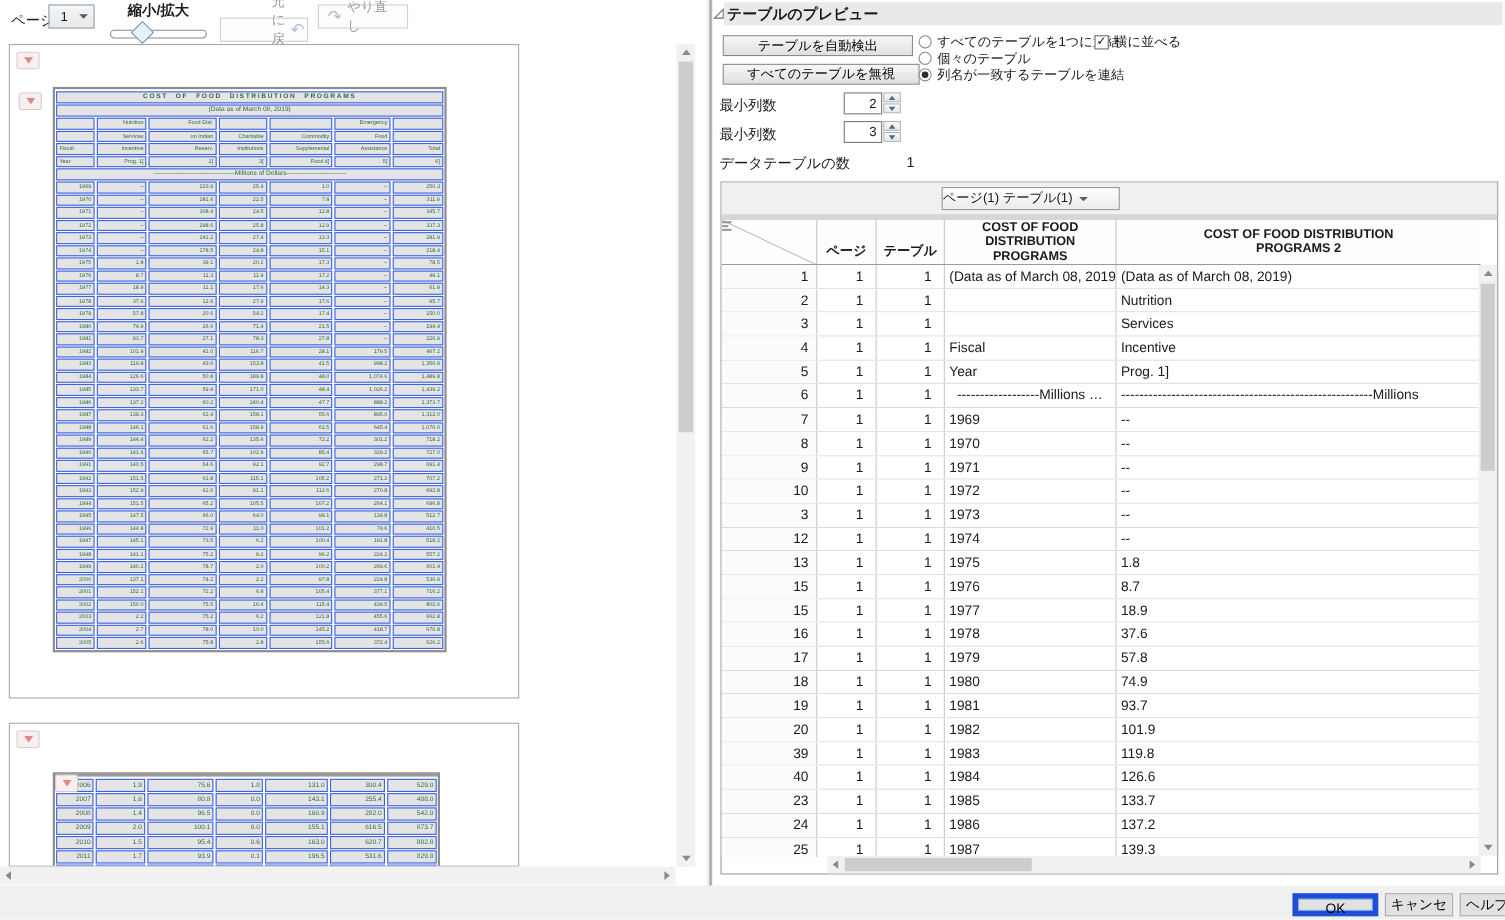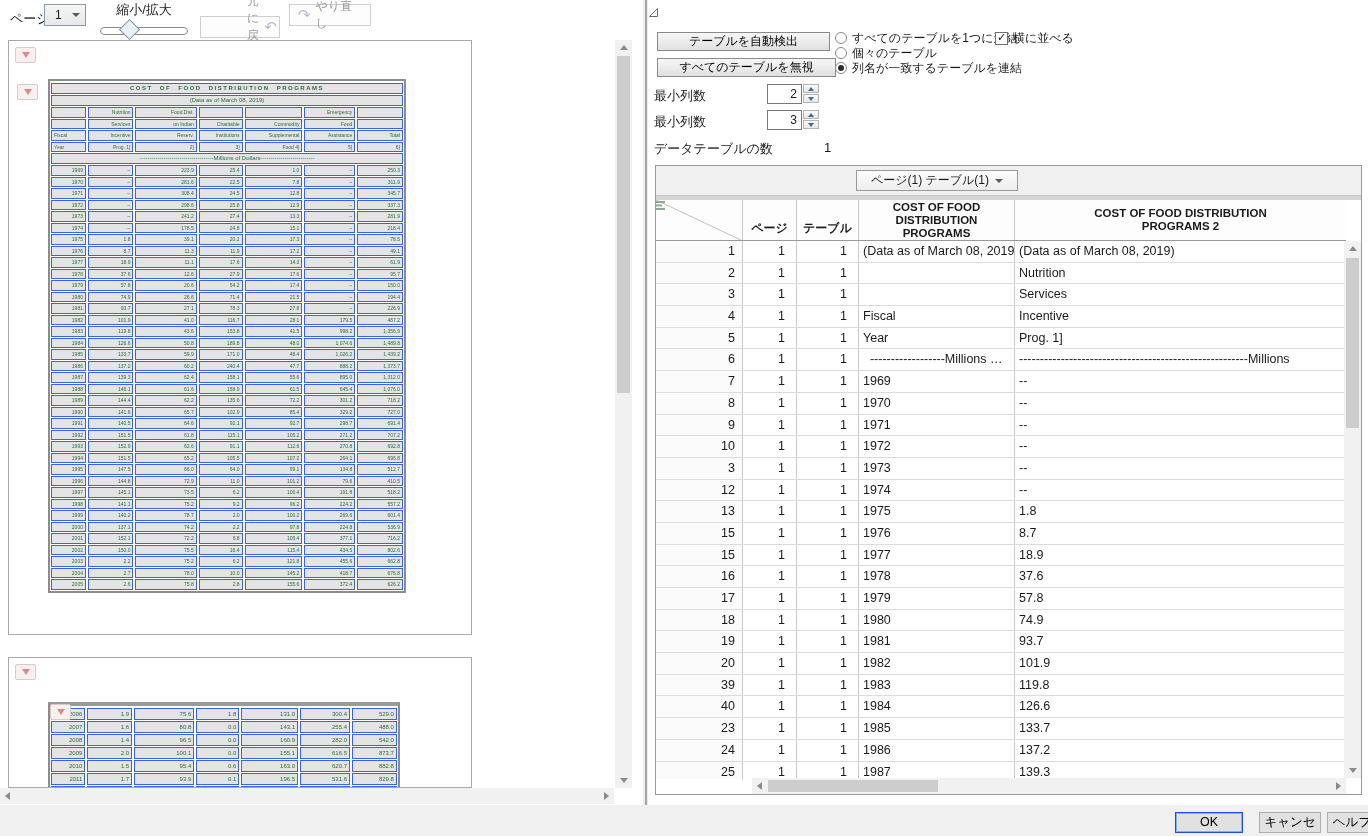--- a/index.html
+++ b/index.html
@@ -121,21 +121,21 @@
   .spin-tri-up{width:0;height:0;border-left:3px solid transparent;border-right:3px solid transparent;border-bottom:4px solid #4a6a8a;}
   .spin-tri-down{width:0;height:0;border-left:3px solid transparent;border-right:3px solid transparent;border-top:4px solid #4a6a8a;}
 
   
   #grid{left:7px;top:165px;width:707px;height:630px;box-sizing:border-box;border:1px solid #9a9a9a;background:#fff;}
   #grid-toolbar{position:absolute;left:0;top:0;width:100%;height:30px;background:#f0f0f0;border-bottom:1px solid #c6c6c6;box-sizing:border-box;}
   #grid-band{position:absolute;left:0;top:30px;width:100%;height:4px;background:#d6d6d6;}
   #table-selector{
     position:absolute;left:200px;top:4px;width:162px;height:21px;box-sizing:border-box;
     border:1px solid #9a9a9a;background:linear-gradient(#fdfdfd,#ececec);
-    font-size:12px;display:flex;align-items:center;justify-content:center;gap:6px;cursor:pointer;
+    font-size:12px;display:flex;align-items:center;justify-content:flex-start;gap:6px;cursor:pointer;
   }
   #grid-header{position:absolute;left:0;top:34px;width:690px;height:41px;display:flex;border-bottom:1px solid #9a9a9a;box-sizing:border-box;background:#fdfdfd;}
   .hcell{box-sizing:border-box;border-right:1px solid #c6c6c6;display:flex;align-items:flex-end;justify-content:center;font-weight:bold;font-size:12px;padding-bottom:3px;overflow:hidden;}
   .hcell.titlecol{align-items:center;text-align:center;font-size:11.5px;line-height:13px;white-space:pre-line;padding-bottom:0;}
   #corner-cell{position:relative;}
   #corner-cell svg{position:absolute;left:0;top:0;}
   #corner-icon{position:absolute;right:7px;top:15px;}
   .w-num{width:87px;flex:0 0 87px;}
   .w-page{width:54px;flex:0 0 54px;}
   .w-table{width:62px;flex:0 0 62px;}
@@ -149,36 +149,36 @@
   .gcell.c-t1,.gcell.c-t2{text-align:left;padding-left:4px;}
   #grid-vscroll{position:absolute;right:0;top:75px;width:17px;height:537px;background:#f1f1f1;}
   #grid-hscroll{position:absolute;left:96px;top:612px;width:594px;height:16px;background:#f1f1f1;}
 
   
   .dlg-btn{
     position:absolute;top:812px;height:21px;box-sizing:border-box;
     border:1px solid #adadad;background:#e1e1e1;font-size:12.5px;text-align:center;
     line-height:19px;cursor:pointer;font-family:"Liberation Sans","DejaVu Sans",sans-serif;padding:0;
   }
-  #ok-btn{left:1175px;width:68px;border:1px solid #1d4ed8;box-shadow:inset 0 0 0 1px #7fb5e0;}
+  #ok-btn{left:1175px;width:78px;border:5px solid #1d4ed8;box-shadow:inset 0 0 0 1px #7fb5e0;}
   #cancel-btn{left:1259px;width:62px;}
   #help-btn{left:1327px;width:50px;}
 </style>
 </head>
 <body>
 
 <div class="abs" id="left-region">
 
   <div class="abs" id="left-toolbar">
     <span class="abs tb-label" style="left:10px;top:10px;">ページ</span>
     <div class="abs" id="page-select">
       <span>1</span>
       <span class="caret-down"></span>
     </div>
-    <div class="abs tb-label" id="zoom-label" style="font-weight:normal;">縮小/拡大</div>
+    <div class="abs tb-label" id="zoom-label" style="font-weight:bold;">縮小/拡大</div>
     <div class="abs" id="zoom-track"></div>
     <div class="abs" id="zoom-thumb"></div>
     <div class="abs tb-btn" id="undo-btn">
       <span>元に戻す</span>
       <span class="curve-icon">↶</span>
     </div>
     <div class="abs tb-btn" id="redo-btn">
       <span class="curve-icon">↷</span>
       <span>やり直し</span>
     </div>
@@ -667,20 +667,21 @@
 
 <div class="abs" id="splitter">
     <div class="line"></div>
   </div>
 
 <div class="abs" id="right-region">
 
   <svg class="abs" id="disclosure" width="11" height="11" viewBox="0 0 11 11">
     <polygon points="1.5,9.5 9.5,9.5 9.5,1.5" fill="#ffffff" stroke="#6a6a6a" stroke-width="1"></polygon>
   </svg>
+  <div class="abs" id="panel-header-bar">テーブルのプレビュー</div>
 
   <button class="win-btn" id="detect-btn">テーブルを自動検出</button>
   <button class="win-btn" id="ignore-btn">すべてのテーブルを無視</button>
 
   <div class="radio-row" style="left:187px;top:31px;">
     <span class="radio"></span>
     <span>すべてのテーブルを1つに連結</span>
   </div>
   <div class="radio-row" style="left:187px;top:46px;">
     <span class="radio"></span>

